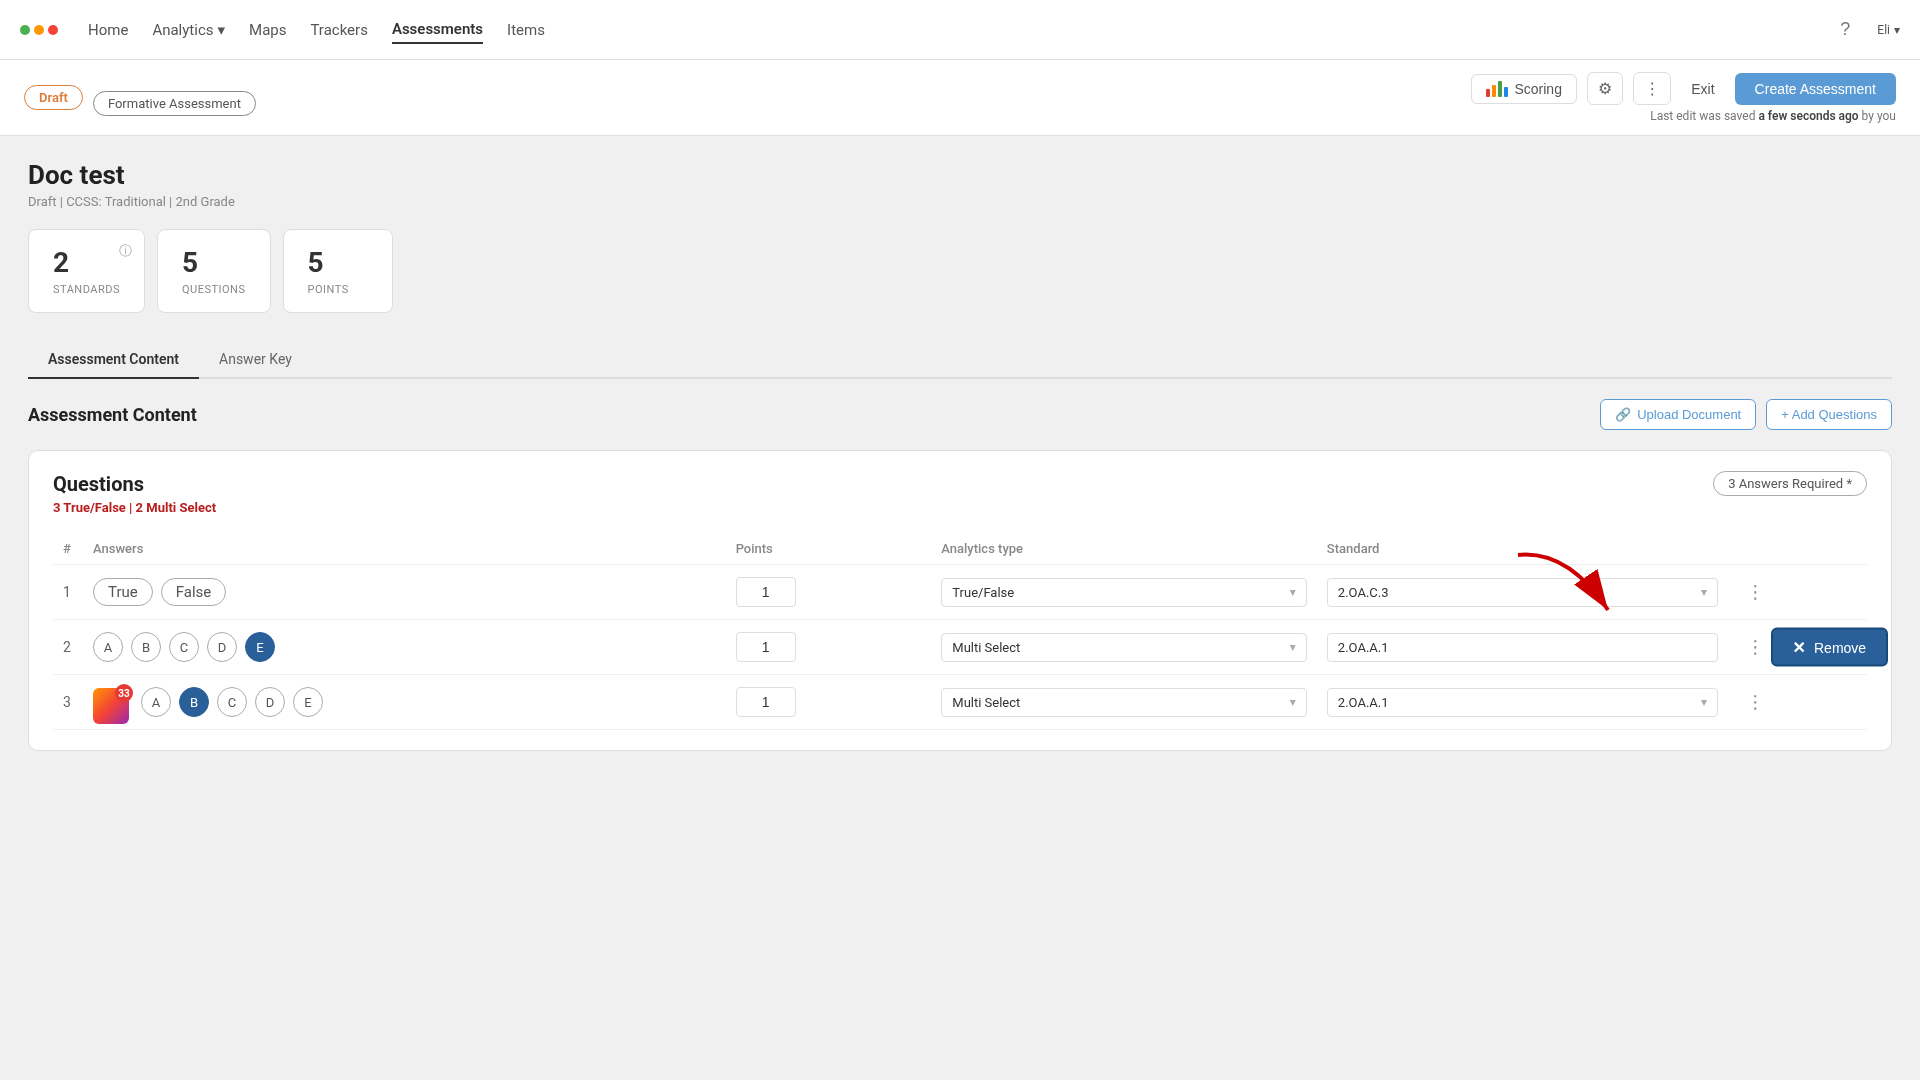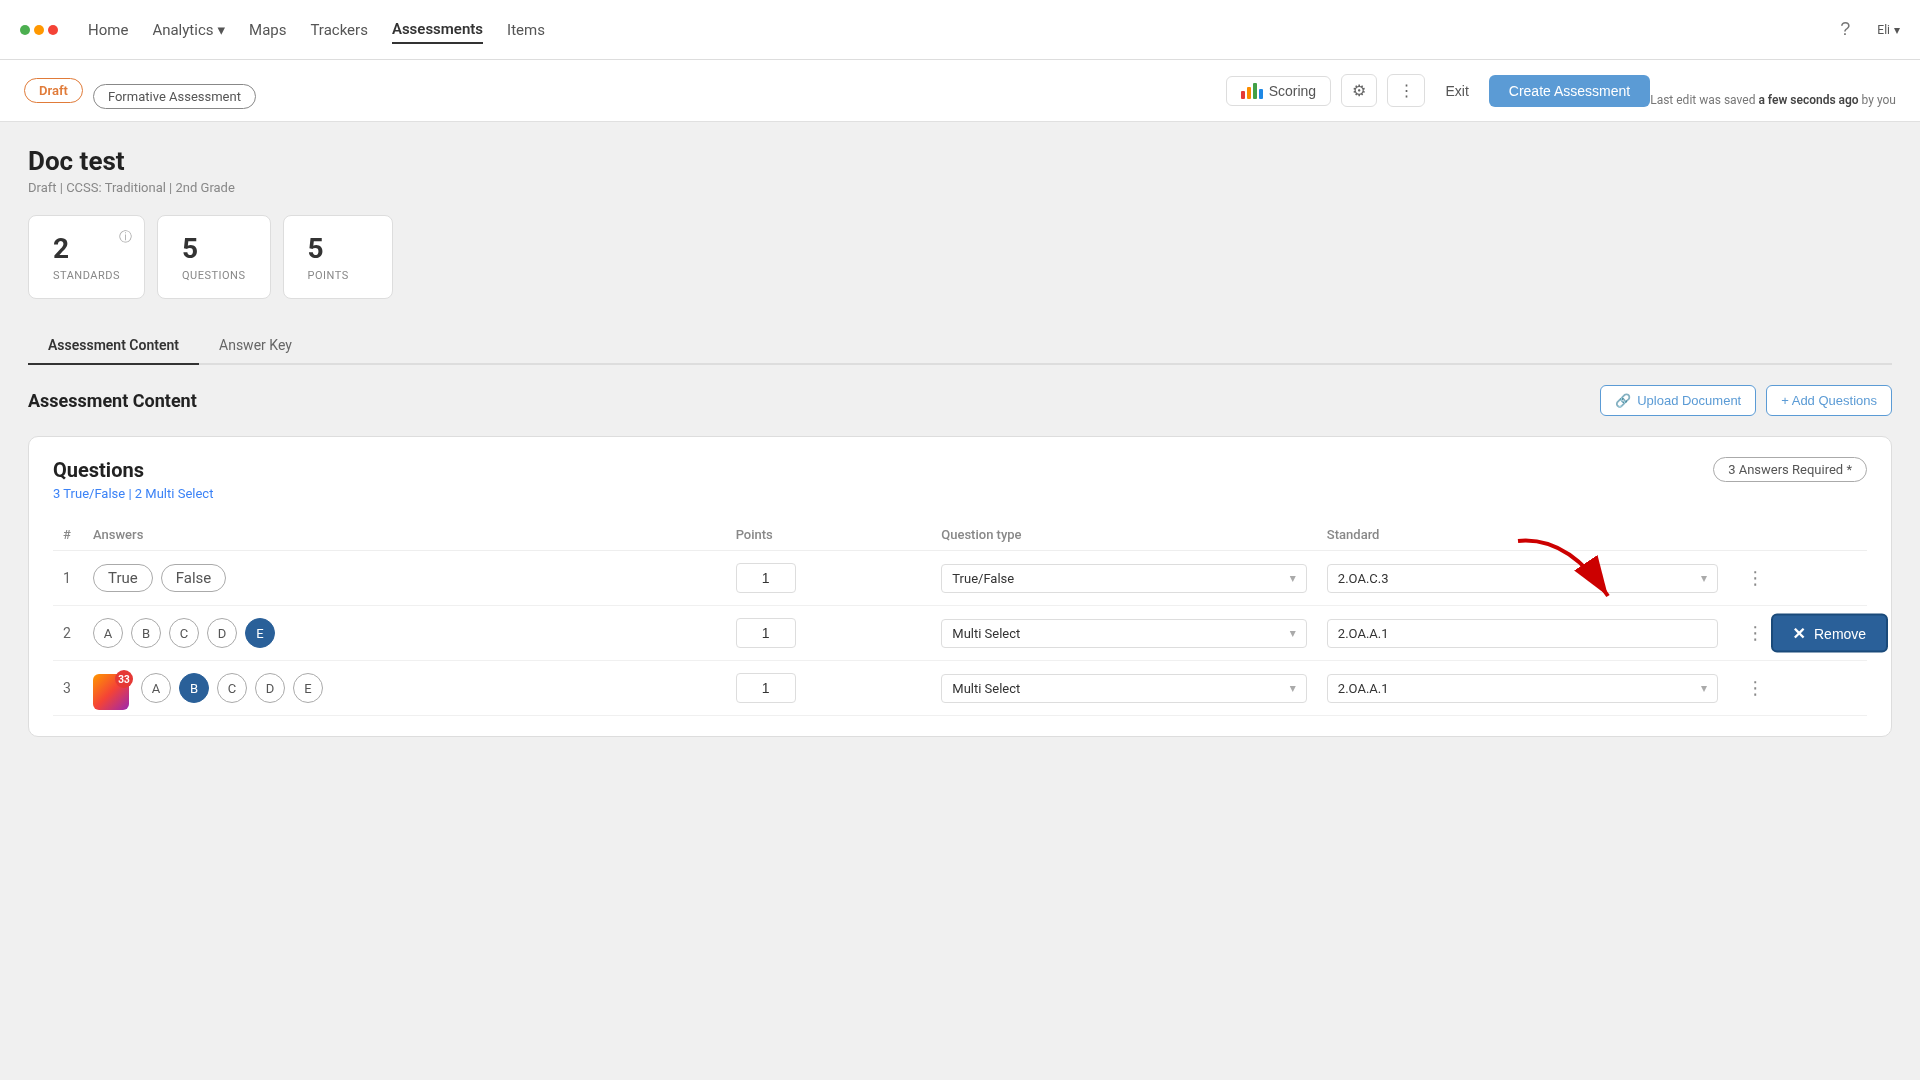--- a/index.html
+++ b/index.html
@@ -27,21 +27,21 @@
     .badge-formative { background: transparent; border: 1.5px solid #888; color: #555; border-radius: 20px; padding: 4px 14px; font-size: 13px; margin-top: 12px; }
     .toolbar-right { display: flex; align-items: center; gap: 10px; }
     .btn-scoring { display: flex; align-items: center; gap: 6px; background: transparent; border: 1.5px solid #ddd; border-radius: 6px; padding: 6px 14px; cursor: pointer; color: #555; font-size: 14px; }
     .btn-scoring .bar-icon { display: flex; align-items: flex-end; gap: 2px; height: 16px; }
     .btn-scoring .bar-icon span { display: inline-block; width: 4px; border-radius: 1px; }
     .btn-icon { background: transparent; border: 1.5px solid #ddd; border-radius: 6px; padding: 6px 10px; cursor: pointer; color: #666; font-size: 16px; }
     .btn-exit { background: transparent; border: none; cursor: pointer; color: #555; font-size: 14px; padding: 6px 10px; }
     .btn-create { background: #5b9bd5; color: #fff; border: none; border-radius: 6px; padding: 8px 20px; cursor: pointer; font-size: 14px; font-weight: 500; }
     .toolbar-save { font-size: 12px; color: #777; text-align: right; margin-top: 4px; }
     .toolbar-save strong { font-weight: 600; color: #444; }
-    .toolbar-right-wrapper { display: flex; flex-direction: row; align-items: flex-end; }
+    .toolbar-right-wrapper { display: flex; flex-direction: column; align-items: flex-end; }
 
     
     .main { padding: 24px 28px; }
     .doc-title { font-size: 26px; font-weight: 700; color: #222; margin-bottom: 4px; }
     .doc-meta { font-size: 13px; color: #888; margin-bottom: 20px; }
 
     
     .stats-row { display: flex; gap: 12px; margin-bottom: 28px; }
     .stat-card { background: #fff; border: 1px solid #ddd; border-radius: 8px; padding: 16px 24px; min-width: 110px; text-align: left; position: relative; }
     .stat-num { font-size: 28px; font-weight: 700; color: #333; }
@@ -58,21 +58,21 @@
     .content-title { font-size: 18px; font-weight: 700; color: #222; }
     .content-actions { display: flex; gap: 10px; }
     .btn-upload { background: #fff; border: 1.5px solid #5b9bd5; color: #5b9bd5; border-radius: 6px; padding: 7px 14px; cursor: pointer; font-size: 13px; display: flex; align-items: center; gap: 6px; }
     .btn-add { background: #fff; border: 1.5px solid #5b9bd5; color: #5b9bd5; border-radius: 6px; padding: 7px 14px; cursor: pointer; font-size: 13px; display: flex; align-items: center; gap: 6px; }
 
     
     .questions-card { background: #fff; border: 1px solid #ddd; border-radius: 10px; padding: 20px 24px; }
     .questions-header { display: flex; align-items: center; justify-content: space-between; margin-bottom: 4px; }
     .questions-title { font-size: 20px; font-weight: 700; color: #222; }
     .badge-answers { background: #fff; border: 1.5px solid #aaa; border-radius: 20px; padding: 4px 14px; font-size: 13px; color: #555; }
-    .questions-sub { font-size: 13px; color: #3b82f6; margin-bottom: 18px; }
+    .questions-sub { font-size: 13px; color: #b91c1c; margin-bottom: 18px; font-weight: bold; }
 
     
     .q-table { width: 100%; border-collapse: collapse; }
     .q-table th { text-align: left; font-size: 13px; color: #888; font-weight: 500; padding: 8px 10px; border-bottom: 1px solid #eee; }
     .q-table td { padding: 12px 10px; border-bottom: 1px solid #f0f0f0; vertical-align: middle; }
     .q-num { color: #666; font-size: 14px; width: 30px; }
     .answers-cell { display: flex; align-items: center; gap: 8px; flex-wrap: wrap; }
     .ans-pill { border: 1.5px solid #aaa; border-radius: 20px; padding: 4px 14px; font-size: 15px; color: #555; background: #fff; }
     .ans-circle { width: 30px; height: 30px; border-radius: 50%; border: 1.5px solid #aaa; display: flex; align-items: center; justify-content: center; font-size: 13px; color: #555; background: #fff; }
     .ans-circle.selected { background: #2a6099; color: #fff; border-color: #2a6099; }
@@ -186,21 +186,21 @@
       <span class="badge-answers">3 Answers Required *</span>
     </div>
     <div class="questions-sub">3 True/False | 2 Multi Select</div>
 
     <table class="q-table">
       <thead>
         <tr>
           <th>#</th>
           <th>Answers</th>
           <th>Points</th>
-          <th>Question type</th>
+          <th>Analytics type</th>
           <th>Standard</th>
           <th></th>
         </tr>
       </thead>
       <tbody id="questions-tbody">
       <tr>
             <td class="q-num">1</td>
             <td>
               <div class="answers-cell">
                 <span class="ans-pill">True</span>

